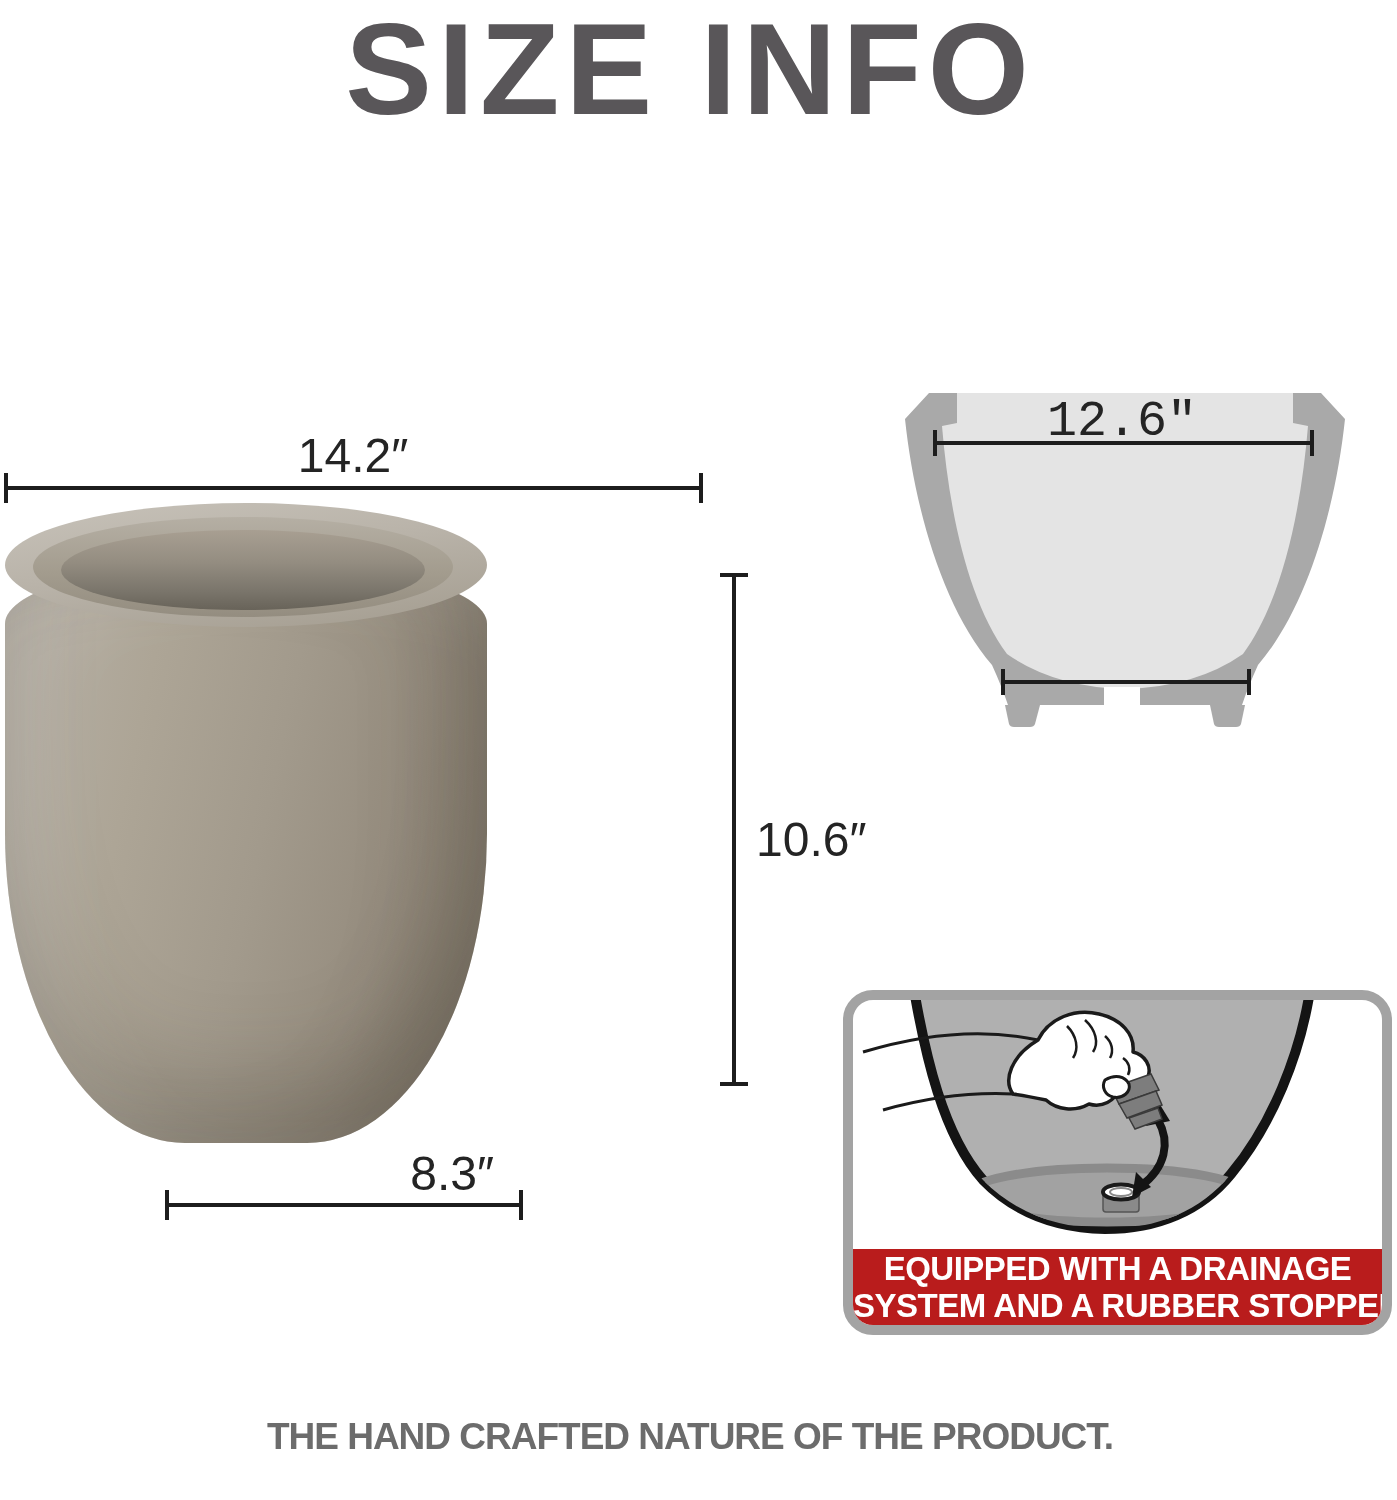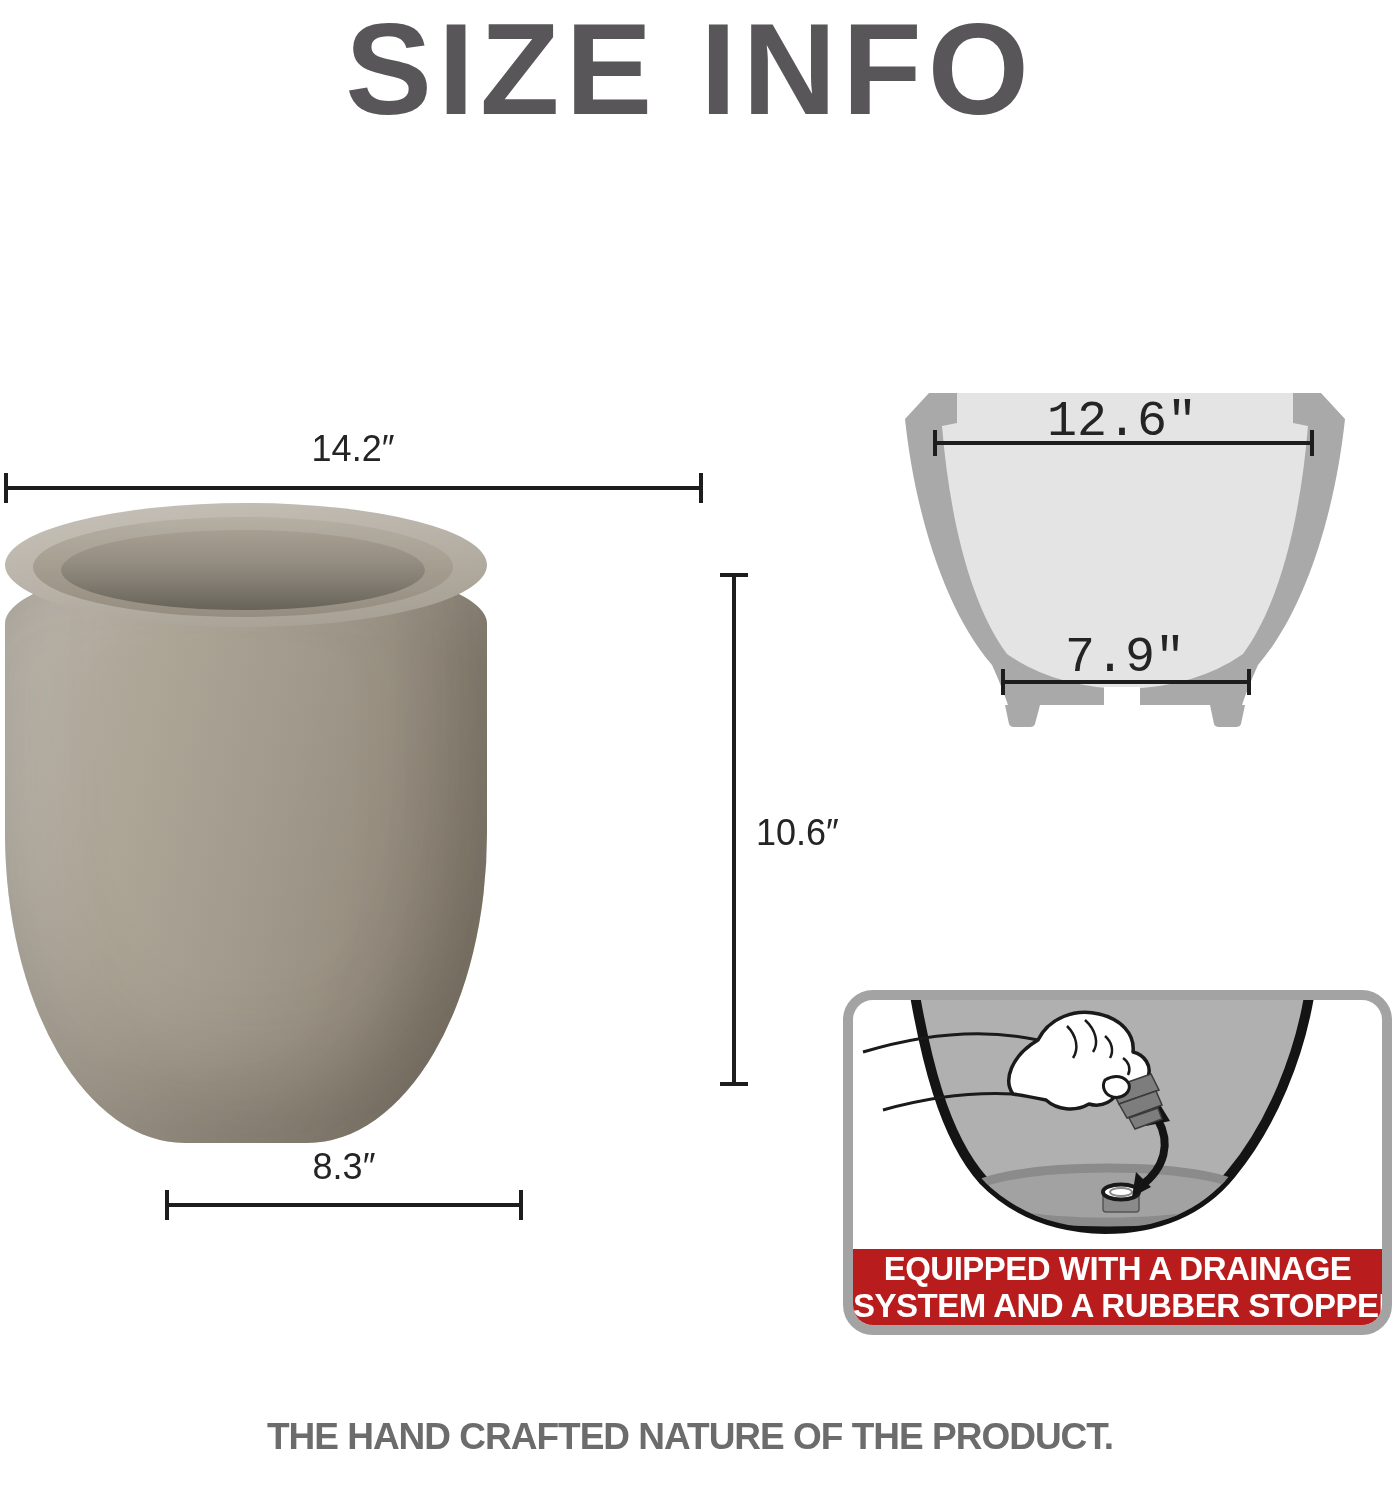--- a/index.html
+++ b/index.html
@@ -6,21 +6,21 @@
   body{width:1397px;height:1500px;position:relative;overflow:hidden;
        font-family:"Liberation Sans", sans-serif;}
   .abs{position:absolute;}
 
   
   .title{left:0;top:-6px;width:1380px;text-align:center;
          font-size:130px;font-weight:700;letter-spacing:6px;color:#595659;}
 
   
   .dline{background:#1d1d1d;}
-  .dlabel{color:#242424;font-size:36px;font-weight:400;white-space:nowrap;}
+  .dlabel{color:#242424;font-size:48px;font-weight:400;white-space:nowrap;}
 
   
   .pot-body{left:5px;top:560px;width:482px;height:583px;
     border-radius:241px 241px 180px 180px / 64px 64px 310px 310px;
     background:linear-gradient(102deg,#b7b1a7 0%,#ada596 28%,#a29a8c 52%,#968d7f 74%,#8a8173 90%,#81786a 100%);
     box-shadow:inset 0 -70px 90px rgba(66,60,50,.22),
                inset -55px 0 80px rgba(66,60,50,.16),
                inset 45px 25px 70px rgba(255,255,255,.13);}
   .pot-rim{left:5px;top:503px;width:482px;height:124px;border-radius:50%;
     background:linear-gradient(172deg,#c7c2b9 0%,#b9b3a9 45%,#a39c8f 100%);}
@@ -67,41 +67,40 @@
 </div>
 
 <div>
   <div class="abs dline" style="left:732px;top:573px;width:4px;height:513px;"></div>
   <div class="abs tick-h" style="left:720px;top:573px;width:28px;"></div>
   <div class="abs tick-h" style="left:720px;top:1082px;width:28px;"></div>
   <div class="abs dlabel" style="left:756px;top:800px;margin-top:12px;">10.6″</div>
 </div>
 
 <div>
-  <div class="abs dlabel" style="left:194px;top:1146px;width:300px;text-align:center;">8.3″</div>
+  <div class="abs dlabel" style="left:194px;top:1146px;width:300px;text-align:right;">8.3″</div>
   <div class="abs dline" style="left:165px;top:1203px;width:358px;height:4px;"></div>
   <div class="abs tick-v" style="left:165px;top:1190px;height:30px;"></div>
   <div class="abs tick-v" style="left:519px;top:1190px;height:30px;"></div>
 </div>
 
 <div class="abs xsec">
   <svg width="440" height="340" viewBox="0 0 440 340">
     <path d="M 24 0 L 416 0 L 440 26 C 431 112 403 214 353 272 Q 343 294 337 312 L 103 312 Q 97 294 87 272 C 37 214 9 112 0 26 Z" fill="#a9a9a9"></path>
     <path d="M 100 312 L 135 312 L 130 331 Q 129 334 125 334 L 109 334 Q 105 334 104 331 Z" fill="#a9a9a9"></path>
     <path d="M 305 312 L 340 312 L 336 331 Q 335 334 331 334 L 314 334 Q 310 334 309 331 Z" fill="#a9a9a9"></path>
     <path d="M 52 0 L 388 0 L 388 30 L 403 33 C 396 118 377 208 338 261 Q 291 294 220 296 Q 149 294 102 261 C 63 208 44 118 37 33 L 52 30 Z" fill="#e4e4e4"></path>
     <rect x="199" y="294" width="36" height="22" fill="#ffffff"></rect>
   </svg>
   
   <div class="abs dlabel" style="left:67px;top:0px;width:300px;text-align:center;">12.6″</div>
   <div class="abs dline" style="left:30px;top:48px;width:377px;height:4px;"></div>
   <div class="abs tick-v" style="left:28px;top:37px;height:26px;"></div>
   <div class="abs tick-v" style="left:405px;top:37px;height:26px;"></div>
   
-  <div class="abs dlabel" style="left:70px;top:236px;width:300px;text-align:center;">7.9″</div>
   <div class="abs dline" style="left:98px;top:287px;width:246px;height:4px;"></div>
   <div class="abs tick-v" style="left:96px;top:276px;height:26px;"></div>
   <div class="abs tick-v" style="left:342px;top:276px;height:26px;"></div>
 </div>
 
 <div class="abs callout">
   <svg width="529" height="249" viewBox="0 0 529 249" class="abs" style="left:0;top:0;">
     <defs>
       <clipPath id="potclip">
         <path d="M 60 -16 C 72 55 90 135 130 180 C 164 215 208 228 252 229 C 304 229 348 211 378 174 C 418 126 448 55 458 -16 Z"></path>

